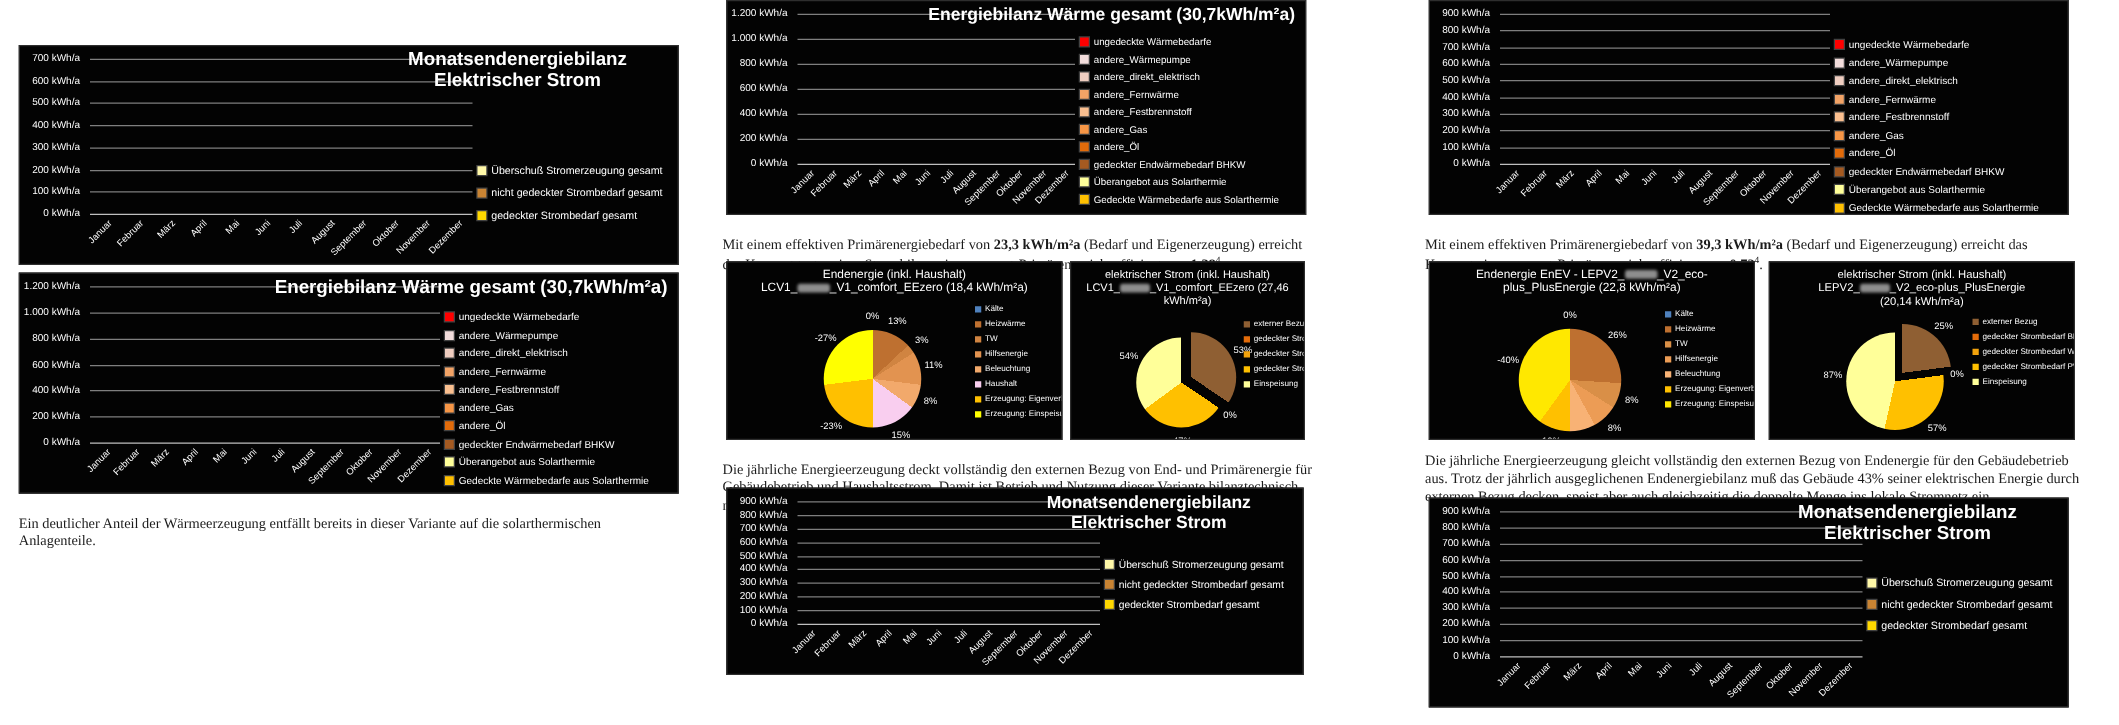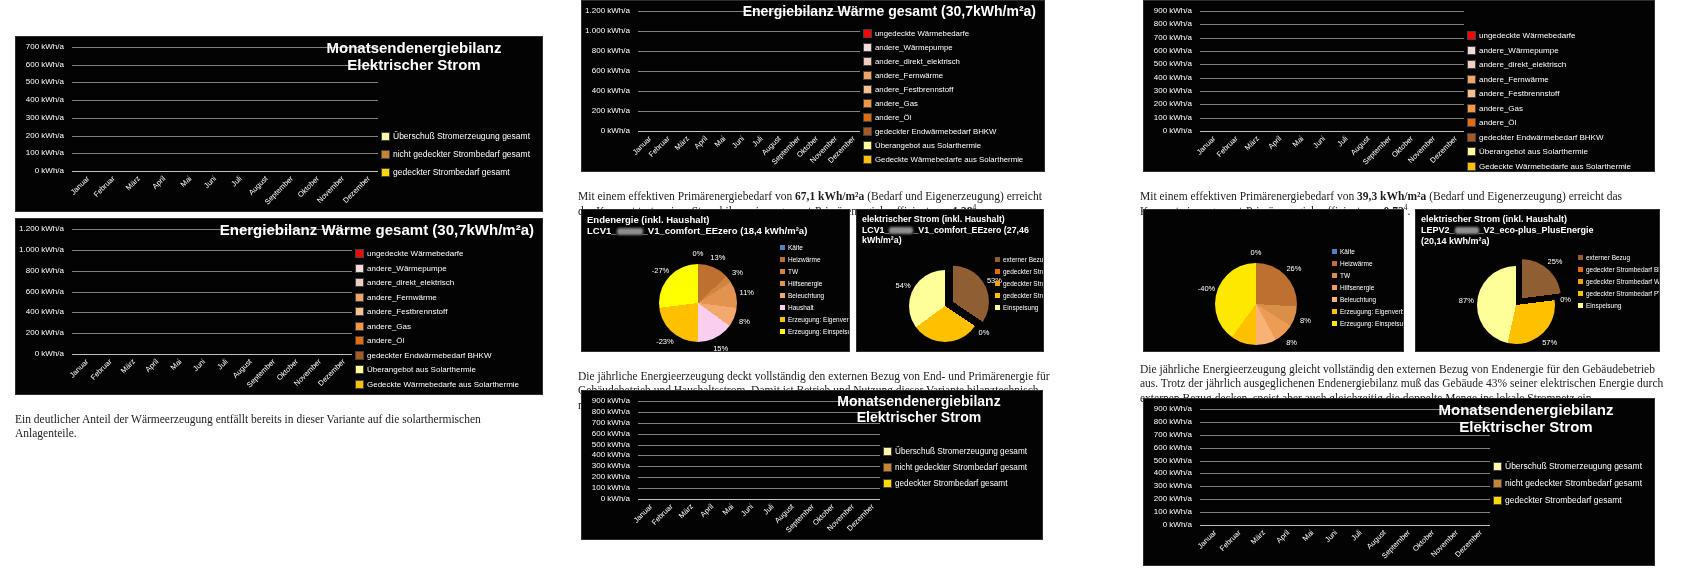--- a/index.html
+++ b/index.html
@@ -22,21 +22,21 @@
   .bc-stack{width:60%;display:flex;flex-direction:column-reverse}
   .bc-seg{width:100%;box-shadow:inset 0 0 0 1px rgba(255,255,255,.16)}
   .bc-xlab{position:absolute;top:calc(100% + 3px);right:50%;transform:rotate(-45deg);
            transform-origin:100% 0;font-size:7.5px;color:#fff;white-space:nowrap}
   .bc-title{position:absolute;top:3px;color:#fff;font-weight:bold;font-size:14px;text-align:center;line-height:1.12}
   .bc-title.inline{white-space:nowrap;text-align:right}
   .bc-legend{position:absolute;display:flex;flex-direction:column;color:#fff}
   .bc-li{display:flex;align-items:center;gap:4px;white-space:nowrap}
   .bc-sw{width:7px;height:7px;flex:none;box-shadow:0 0 0 1px rgba(255,255,255,.25)}
   
-  .pc-title{position:absolute;top:4px;left:5px;right:5px;color:#fff;font-weight:bold;text-align:left;line-height:1.2}
+  .pc-title{position:absolute;top:4px;left:5px;right:5px;color:#fff;font-weight:normal;text-align:center;line-height:1.2}
   .pc-pie{position:absolute;border-radius:50%}
   .pc-lab{position:absolute;color:#fff;font-size:7.5px;transform:translate(-50%,-50%);white-space:nowrap}
   .pc-legend{position:absolute;display:flex;flex-direction:column;gap:5px;font-size:6.5px;color:#fff}
   .pc-li{display:flex;align-items:center;gap:3px;white-space:nowrap}
   .pc-sw{width:5px;height:5px;flex:none}
   .redacted{display:inline-block;height:7px;border-radius:2px;background:#8d8d8d;filter:blur(1.2px);vertical-align:middle}
 </style>
 </head>
 <body>
 
@@ -435,21 +435,21 @@
       <div class="bc-li">
         <span class="bc-sw" style="background: rgb(255, 255, 153);"></span>
         <span>Überangebot aus Solarthermie</span>
       </div>
       <div class="bc-li">
         <span class="bc-sw" style="background: rgb(255, 192, 0);"></span>
         <span>Gedeckte Wärmebedarfe aus Solarthermie</span>
       </div>
     </div>
   </div>
-<p class="bodytext t-mid-1"><span>Mit einem effektiven Primärenergiebedarf von </span><b>67,1 kWh/m²a</b><span> (Bedarf und Eigenerzeugung) erreicht das Konzept trotz reiner Strombilanz einen gesamt-Primärenergiekoeffizient von </span><b>1,38</b><sup>4</sup><span>.</span></p>
+<p class="bodytext t-mid-1"><span>Mit einem effektiven Primärenergiebedarf von </span><b>23,3 kWh/m²a</b><span> (Bedarf und Eigenerzeugung) erreicht das Konzept trotz reiner Strombilanz einen gesamt-Primärenergiekoeffizient von </span><b>1,38</b><sup>4</sup><span>.</span></p>
 <div class="chart" style="left: 581px; top: 209px; width: 269px; height: 143px;">
     <div class="pc-title" style="font-size: 9.5px;"><span>Endenergie (inkl. Haushalt)</span><br><span>LCV1_</span><span class="redacted" style="width: 26px;"></span><span>_V1_comfort_EEzero (18,4 kWh/m²a)</span></div>
     <div class="pc-pie" style="left: 77px; top: 54px; width: 78px; height: 78px; background: conic-gradient(rgb(190, 112, 48) 0deg, rgb(190, 112, 48) 46.8deg, rgb(208, 132, 65) 46.8deg, rgb(208, 132, 65) 57.6deg, rgb(226, 147, 80) 57.6deg, rgb(226, 147, 80) 97.2deg, rgb(242, 169, 107) 97.2deg, rgb(242, 169, 107) 126deg, rgb(249, 206, 239) 126deg, rgb(249, 206, 239) 180deg, rgb(255, 192, 0) 180deg, rgb(255, 192, 0) 262.8deg, rgb(255, 255, 0) 262.8deg, rgb(255, 255, 0) 360deg);"></div>
     <div class="pc-lab" style="left: 116px; top: 43px;">0%</div>
     <div class="pc-lab" style="left: 135.857px; top: 47.1123px;">13%</div>
     <div class="pc-lab" style="left: 155.508px; top: 62.3546px;">3%</div>
     <div class="pc-lab" style="left: 164.796px; top: 82.0928px;">11%</div>
     <div class="pc-lab" style="left: 162.489px; top: 111.406px;">8%</div>
     <div class="pc-lab" style="left: 138.7px; top: 137.55px;">15%</div>
     <div class="pc-lab" style="left: 82.9344px; top: 130.506px;">-23%</div>
@@ -797,20 +797,21 @@
         <span>Überangebot aus Solarthermie</span>
       </div>
       <div class="bc-li">
         <span class="bc-sw" style="background: rgb(255, 192, 0);"></span>
         <span>Gedeckte Wärmebedarfe aus Solarthermie</span>
       </div>
     </div>
   </div>
 <p class="bodytext t-right-1"><span>Mit einem effektiven Primärenergiebedarf von </span><b>39,3 kWh/m²a</b><span> (Bedarf und Eigenerzeugung) erreicht das Konzept einen gesamt-Primärenergiekoeffizient von </span><b>0,72</b><sup>4</sup><span>.</span></p>
 <div class="chart" style="left: 1143px; top: 209px; width: 261px; height: 143px;">
+    <div class="pc-title" style="font-size: 9.5px;"><span>Endenergie EnEV - LEPV2_</span><span class="redacted" style="width: 26px;"></span><span>_V2_eco-</span><br><span>plus_PlusEnergie (22,8 kWh/m²a)</span></div>
     <div class="pc-pie" style="left: 71px; top: 53px; width: 82px; height: 82px; background: conic-gradient(rgb(190, 112, 48) 0deg, rgb(190, 112, 48) 93.6deg, rgb(217, 143, 71) 93.6deg, rgb(217, 143, 71) 122.4deg, rgb(236, 156, 85) 122.4deg, rgb(236, 156, 85) 151.2deg, rgb(248, 178, 117) 151.2deg, rgb(248, 178, 117) 180deg, rgb(255, 192, 0) 180deg, rgb(255, 192, 0) 216deg, rgb(255, 232, 0) 216deg, rgb(255, 232, 0) 360deg);"></div>
     <div class="pc-lab" style="left: 112px; top: 42px;">0%</div>
     <div class="pc-lab" style="left: 149.906px; top: 58.4036px;">26%</div>
     <div class="pc-lab" style="left: 161.455px; top: 110.069px;">8%</div>
     <div class="pc-lab" style="left: 147.596px; top: 131.906px;">8%</div>
     <div class="pc-lab" style="left: 124.932px; top: 144.366px;">8%</div>
     <div class="pc-lab" style="left: 95.9311px; top: 143.455px;">-10%</div>
     <div class="pc-lab" style="left: 62.5451px; top: 77.9311px;">-40%</div>
     <div class="pc-legend" style="left: 188px; top: 38px;">
       <div class="pc-li">

